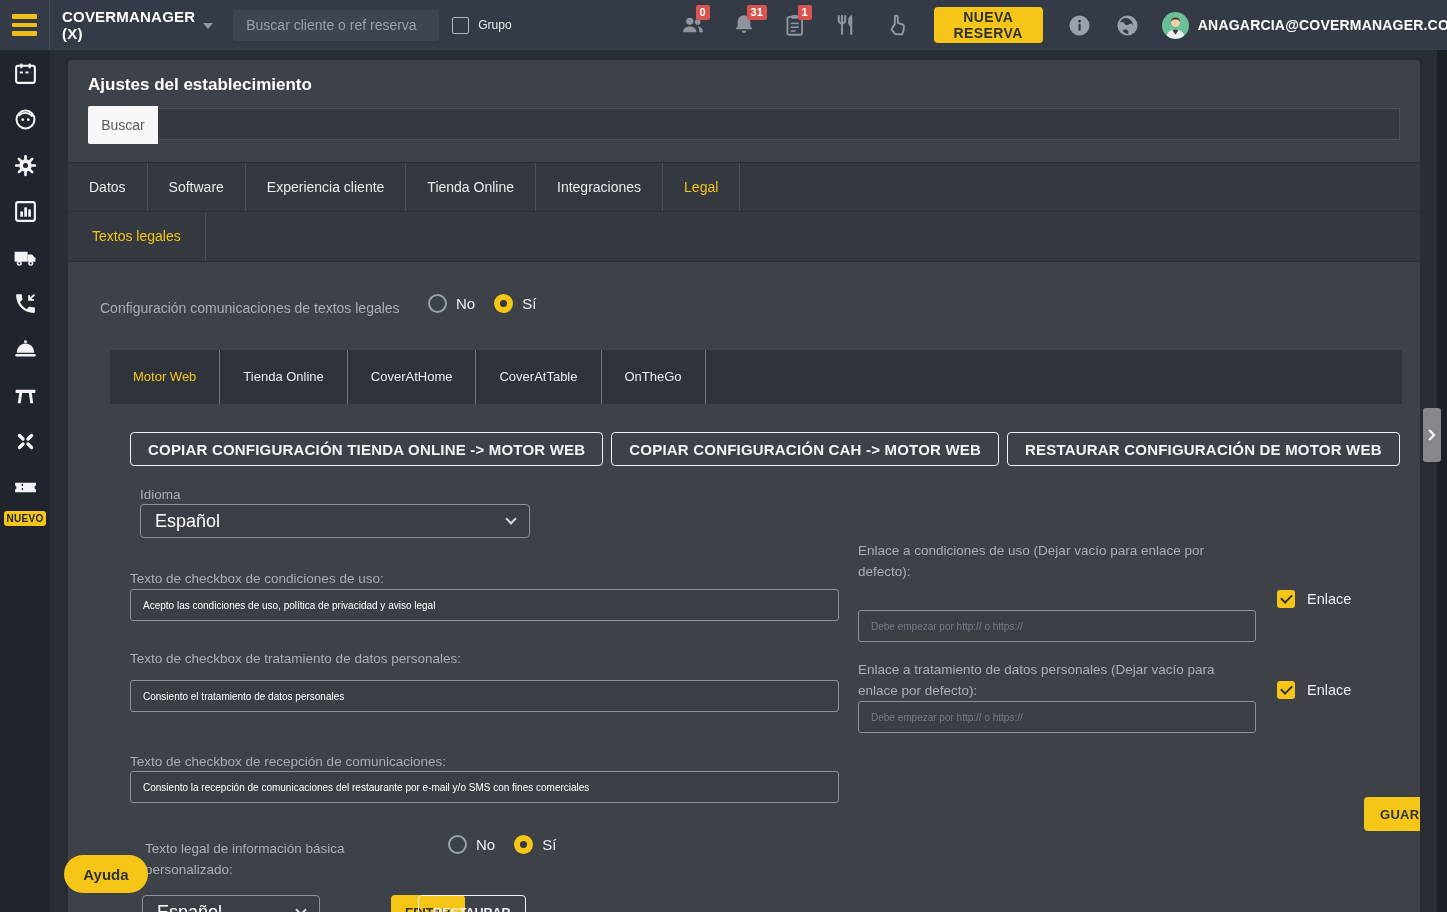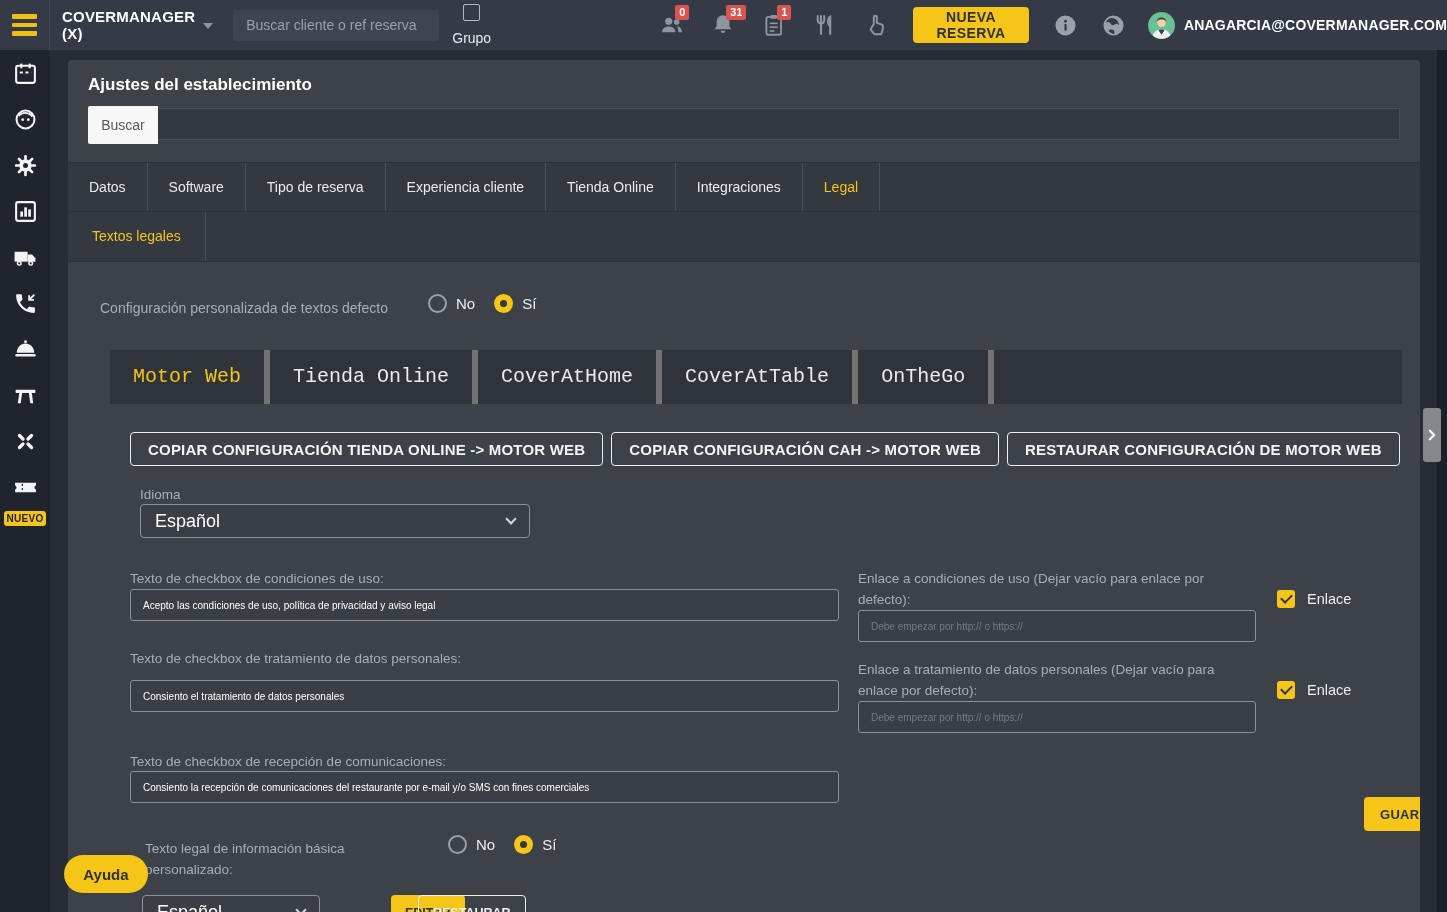--- a/index.html
+++ b/index.html
@@ -8,21 +8,21 @@
   .screen { position:absolute; inset:0; width:1447px; height:660px; }
 
   
   .topbar { position:absolute; left:0; top:0; width:1447px; height:50px; background:#343b47; display:flex; align-items:center; z-index:20; }
   .tb-burger { width:50px; height:50px; display:flex; flex-direction:column; justify-content:center; align-items:center; gap:4px; border-right:1px solid #434b58; cursor:pointer; flex:0 0 50px; }
   .tb-burger i { display:block; width:25px; height:4.5px; background:#f0bf17; border-radius:1px; }
   .brand { display:flex; align-items:center; gap:8px; margin-left:12px; color:#fff; font-weight:700; font-size:15px; letter-spacing:.2px; cursor:pointer; }
   .caret { width:0; height:0; border-left:5px solid transparent; border-right:5px solid transparent; border-top:6px solid #8f959f; margin-top:2px; }
   .tb-search { margin-left:20px; width:206px; height:31px; background:#3e4450; border:none; border-radius:3px; color:#e8eaec; font-size:14px; padding:0 13px; font-family:"Liberation Sans",sans-serif; }
   .tb-search::placeholder { color:#99a0aa; }
-  .grupo { display:flex; align-items:center; gap:9px; margin-left:13px; color:#e8eaec; font-size:14px;flex-direction:column; }
+  .grupo { display:flex; align-items:center; gap:9px; margin-left:13px; color:#e8eaec; font-size:12px; }
   .cbox { width:17px; height:17px; border:1.5px solid #b2b8c0; border-radius:2px; background:transparent; cursor:pointer; }
   .tb-icons { display:flex; align-items:center; gap:25px; margin-left:168px; }
   .tbi { position:relative; width:26px; height:26px; cursor:pointer; }
   .tbi svg { width:26px; height:26px; }
   .badge { position:absolute; top:-7px; left:16px; background:#d9534f; color:#fff; font-size:11px; font-weight:700; line-height:15px; padding:0 4px; border-radius:2px; min-width:9px; text-align:center; }
   .btn-yellow { background:#f5c518; border:none; border-radius:4px; color:#2f3237; font-weight:700; font-family:"Liberation Sans",sans-serif; cursor:pointer;margin-left:44px; }
   .tb-new { height:36px; padding:0 20px; font-size:14px; letter-spacing:.4px; margin-left:24px; }
   .tbi.round svg { width:23px; height:23px; margin-top:2px; }
   .mi { margin-left:25px; }
   .avatar { width:27px; height:27px; margin-left:23px; cursor:pointer; }
@@ -59,21 +59,21 @@
   .row1-label { position:absolute; left:32px; top:238px; font-size:14px; }
   .radios { position:absolute; display:flex; align-items:center; gap:19px; }
   .radios-1 { left:360px; top:234px; }
   .radios-2 { left:380px; top:775px; }
   .ropt { display:flex; align-items:center; gap:9px; cursor:pointer; color:#eceef0; font-size:15px; }
   .radio { width:19px; height:19px; border-radius:50%; border:2px solid #9aa0a8; }
   .radio.sel { border:none; background:#f5c518; position:relative; }
   .radio.sel::after { content:''; position:absolute; left:6px; top:6px; width:7px; height:7px; border-radius:50%; background:#33373e; }
 
   .channeltabs { position:absolute; left:42px; top:290px; width:1292px; height:54px; background:#2f333a; display:flex; }
-  .ctab { padding:0 23px; line-height:54px; font-size:20px; color:#e9ebed; border-right:6px solid #737373; cursor:pointer;font-family:Liberation Mono, monospace; }
+  .ctab { padding:0 23px; line-height:54px; font-size:13px; color:#e9ebed; border-right:1px solid #737373; cursor:pointer; }
   .ctab.active { color:#f5c518; }
 
   .actions { position:absolute; left:62px; top:372px; display:flex; gap:8px; }
   .obtn { height:34px; border:1px solid #eef0f2; border-radius:4px; background:transparent; color:#f2f4f6; font-size:15px; font-weight:700; padding:0 17px; letter-spacing:.2px; font-family:"Liberation Sans",sans-serif; cursor:pointer; }
 
   .lang-label { position:absolute; left:72px; top:424px; }
   .select { display:flex; align-items:center; justify-content:space-between; padding:0 14px; border:1px solid #8d9197; border-radius:4px; background:#3a3e45; color:#fff; font-size:18px; height:34px; cursor:pointer; }
   .sel-lang { position:absolute; left:72px; top:444px; width:390px; }
   .chev { width:8px; height:8px; border-right:2px solid #d2d6db; border-bottom:2px solid #d2d6db; transform:rotate(45deg); margin-top:-4px; }
 
@@ -296,32 +296,31 @@
     <h1 class="page-title">Ajustes del establecimiento</h1>
 
     <div class="searchgroup">
       <div class="search-addon">Buscar</div>
       <input class="search-field" style="">
     </div>
 
     <div class="tabs">
       <div class="tab"><span>Datos</span></div>
       <div class="tab"><span>Software</span></div>
-      <div class="tab"><span>Tipo de reserva</span></div>
       <div class="tab"><span>Experiencia cliente</span></div>
       <div class="tab"><span>Tienda Online</span></div>
       <div class="tab"><span>Integraciones</span></div>
       <div class="tab active"><span>Legal</span></div>
     </div>
 
     <div class="subtabs">
       <div class="subtab"><span>Textos legales</span></div>
     </div>
 
-    <div class="flabel row1-label">Configuración personalizada de textos defecto</div>
+    <div class="flabel row1-label">Configuración comunicaciones de textos legales</div>
     <div class="radios radios-1">
       <span class="ropt">
           <span class="radio"></span>
           <span>No</span>
         </span>
       <span class="ropt">
           <span class="radio sel"></span>
           <span>Sí</span>
         </span>
     </div>
@@ -341,21 +340,21 @@
     </div>
 
     <div class="flabel lang-label">Idioma</div>
     <div class="select sel-lang">
       <span>Español</span>
       <span class="chev"></span>
     </div>
 
     <div class="flabel abs l-col" style="top:508px">Texto de checkbox de condiciones de uso:</div>
     <input class="tinput abs l-col" style="top: 529px;" value="Acepto las condiciones de uso, política de privacidad y aviso legal">
-    <div class="flabel abs r-lbl" style="top:508px">Enlace a condiciones de uso (Dejar vacío para enlace por defecto):</div>
+    <div class="flabel abs r-lbl" style="top:480px">Enlace a condiciones de uso (Dejar vacío para enlace por defecto):</div>
     <input class="tinput abs r-col" style="top: 550px;" placeholder="Debe empezar por http:// o https://">
     <div class="encheck" style="top:530px">
       <span class="ycheck"></span>
       <span>Enlace</span>
     </div>
 
     <div class="flabel abs l-col" style="top:588px">Texto de checkbox de tratamiento de datos personales:</div>
     <input class="tinput abs l-col" style="top: 620px;" value="Consiento el tratamiento de datos personales">
     <div class="flabel abs r-lbl" style="top:599px">Enlace a tratamiento de datos personales (Dejar vacío para enlace por defecto):</div>
     <input class="tinput abs r-col" style="top: 641px;" placeholder="Debe empezar por http:// o https://">

